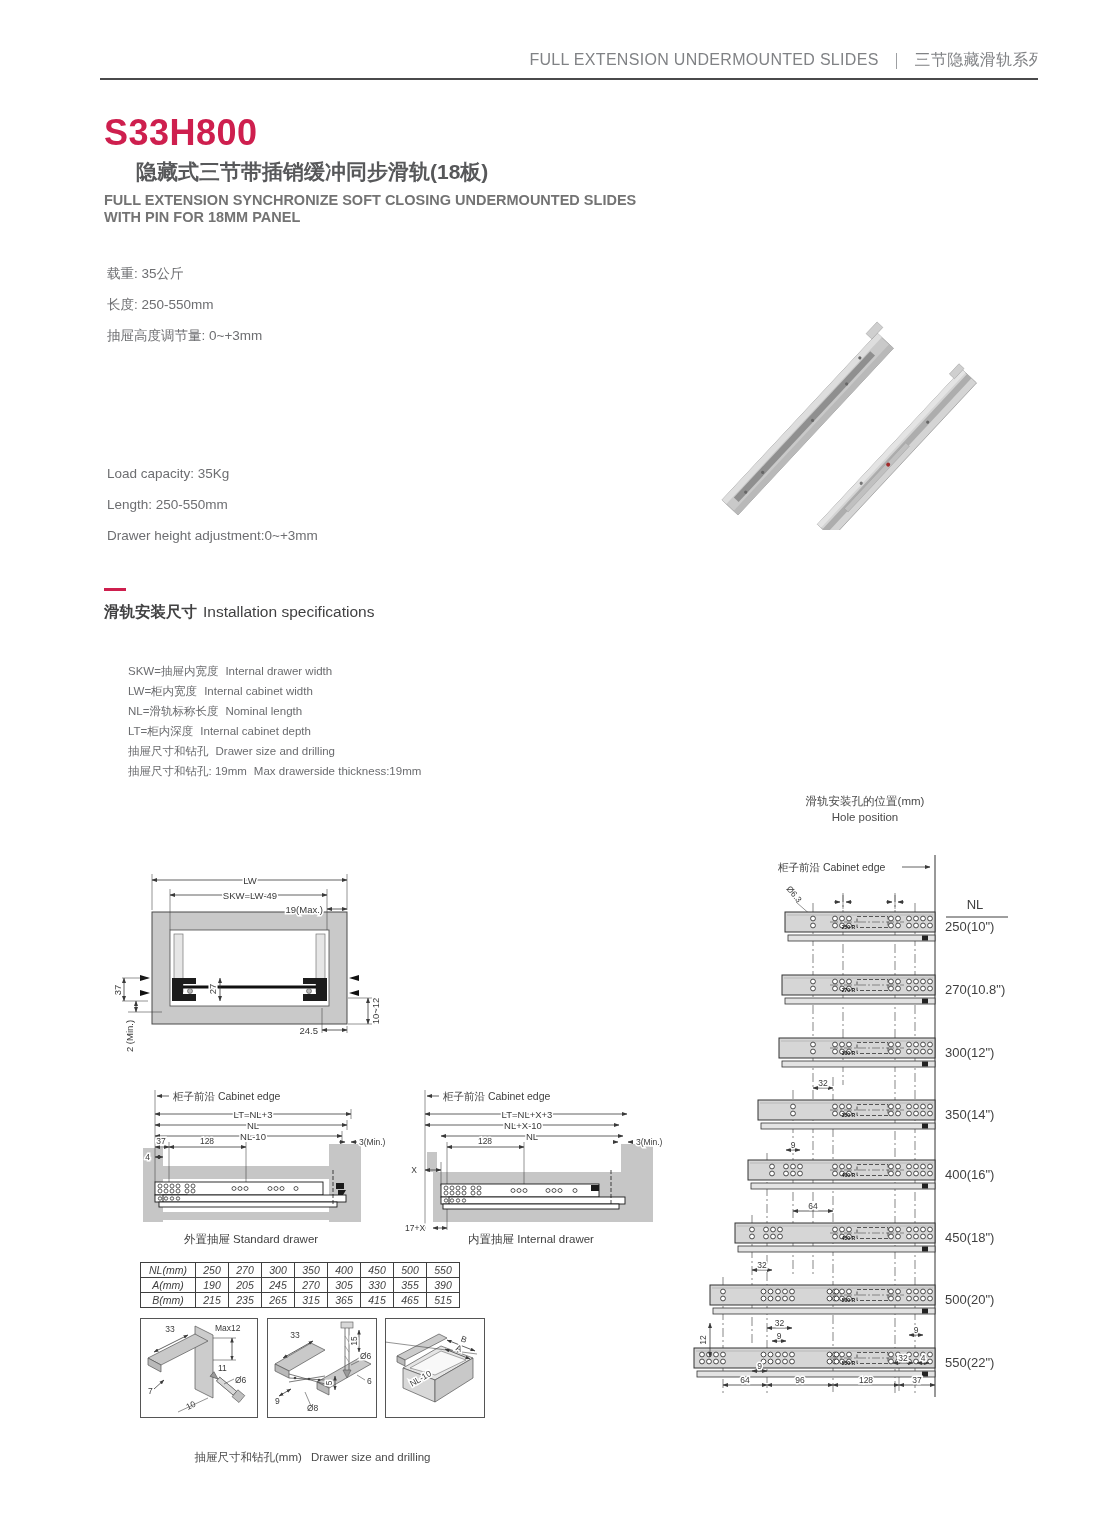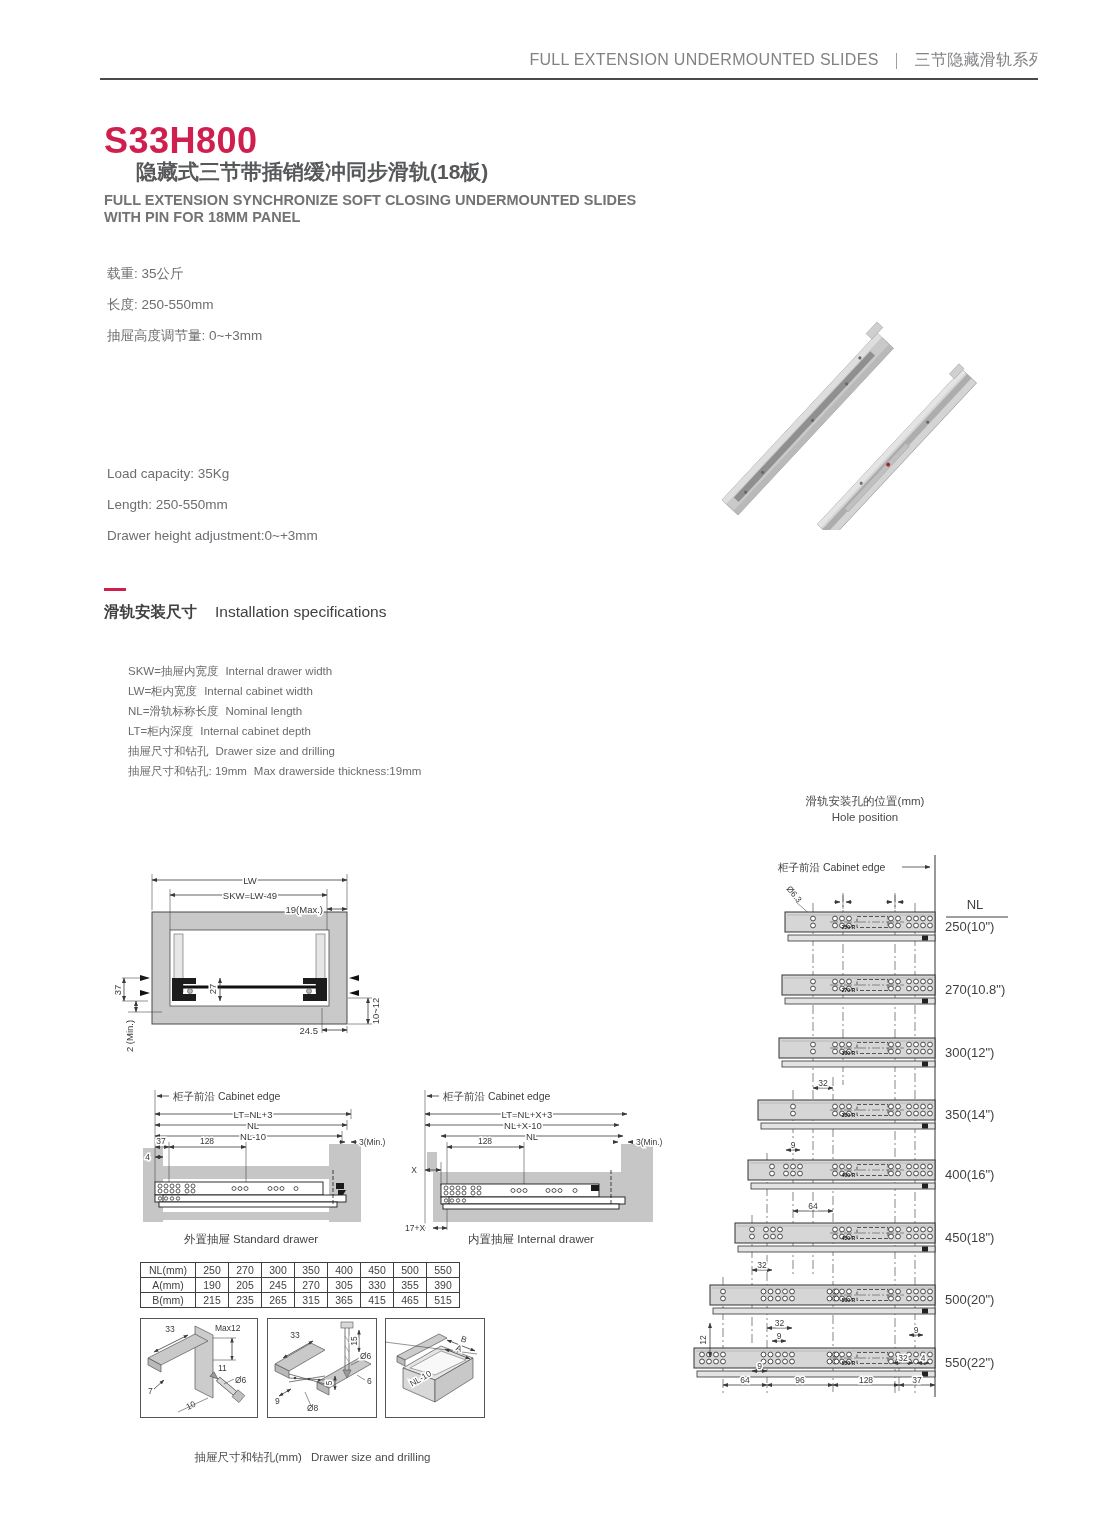--- a/index.html
+++ b/index.html
@@ -4,42 +4,42 @@
 <style>
   html,body{margin:0;padding:0;background:#ffffff;}
   body{font-family:"Liberation Sans",sans-serif;color:#58595b;}
   .page{position:relative;width:1038px;height:1526px;background:#fff;overflow:hidden;}
   .abs{position:absolute;}
   
   .hdr{left:100px;top:50px;width:945px;text-align:right;font-size:16px;color:#808285;letter-spacing:.3px;}
   .hdr .sep{margin:0 10px;color:#9b9da0;}
   .hrule{left:100px;top:78px;width:945px;height:0;border-bottom:2px solid #4a4a4b;}
   
-  .model{left:104px;top:112px;font-size:36px;font-weight:bold;letter-spacing:.5px;margin-top:8px;}
+  .model{left:104px;top:112px;font-size:36px;font-weight:bold;letter-spacing:.5px;}
   .sub-cn{left:104px;top:158px;font-size:21px;font-weight:bold;color:#57585a;padding-left:32px;}
   .sub-en{left:104px;top:192px;font-size:14.5px;font-weight:bold;color:#737373;line-height:17px;width:580px;}
   
   .speclist{font-size:13.5px;color:#6d6e71;line-height:31px;}
   .spec-cn{left:107px;top:258px;}
   .spec-en{left:107px;top:410px;margin-top:48px;}
   
   .reddash{left:104px;top:588px;width:22px;height:3px;}
   .sechead{left:104px;top:602px;font-size:15.5px;color:#414142;}
-  .sechead .cn{font-weight:bold;margin-right:18px;text-align:center;}
+  .sechead .cn{font-weight:bold;margin-right:6px;text-align:center;}
   
   .legend{left:128px;top:661px;font-size:11.5px;color:#6b6c6f;line-height:20px;}
   .legend .en{margin-left:7px;}
   
   .holetitle{left:745px;top:793px;width:240px;text-align:center;font-size:11.5px;color:#4a4a4a;line-height:16px;}
   
   .drillcap{left:140px;top:1450px;width:345px;text-align:center;font-size:11.5px;color:#4a4a4a;}
   .pagenum{left:1046px;top:1460px;font-size:13px;color:#808285;}
   
   table.sz{position:absolute;left:140px;top:1262px;border-collapse:collapse;}
-  table.sz td{border:1px solid #3f3f3f;font-size:10.5px;color:#3f3f3f;text-align:center;width:32px;height:14px;padding:0;}
+  table.sz td{border:1px solid #3f3f3f;font-size:10.5px;color:#3f3f3f;text-align:center;width:32px;height:14px;padding:0;font-style:italic;}
   table.sz td.rowhead{width:54px;}
   
   svg text{font-family:"Liberation Sans",sans-serif;}
   .dl{stroke:#3a3a3a;stroke-width:.8;fill:none;}
   .ext{stroke:#3a3a3a;stroke-width:.55;fill:none;}
   .cdash{stroke:#555;stroke-width:.7;fill:none;stroke-dasharray:9 3 2 3;}
   .dt{font-size:9.5px;fill:#3a3a3a;paint-order:stroke;stroke:#fff;stroke-width:3px;}
   .dts{font-size:8.5px;fill:#3a3a3a;paint-order:stroke;stroke:#fff;stroke-width:3px;}
   .cj{font-size:10.5px;fill:#3f3f3f;}
   .cap{font-size:11.5px;fill:#3f3f3f;}

